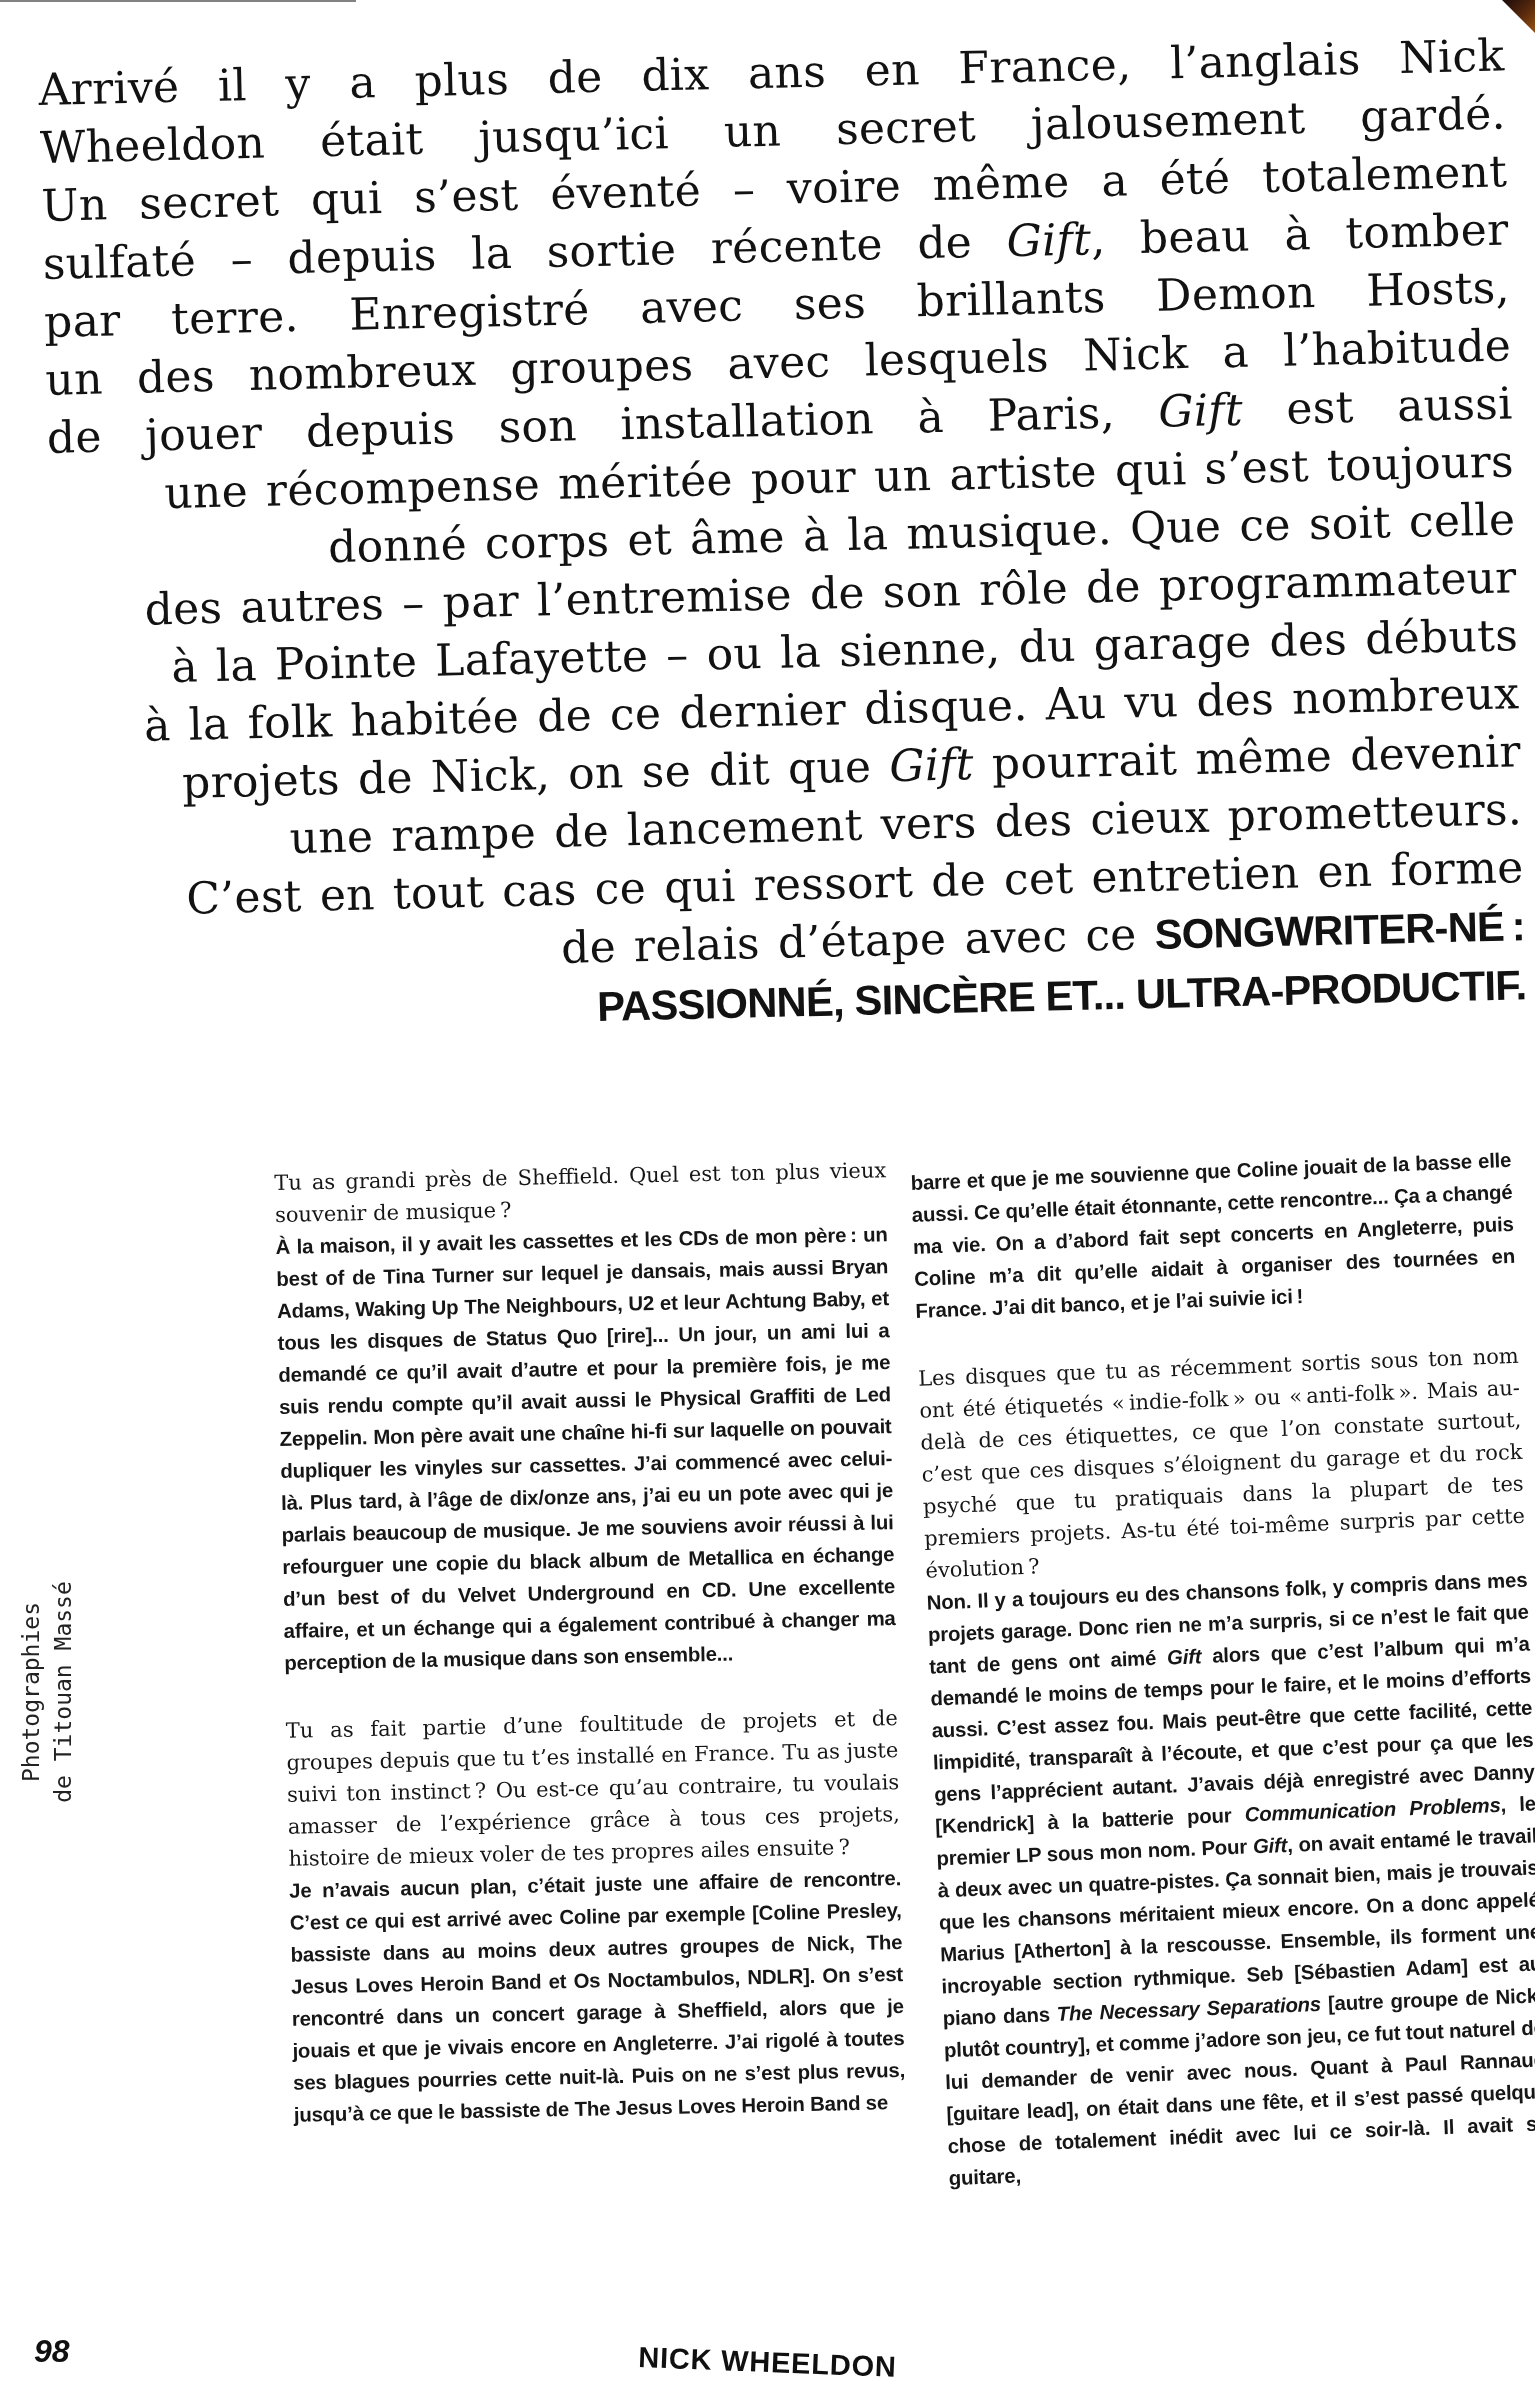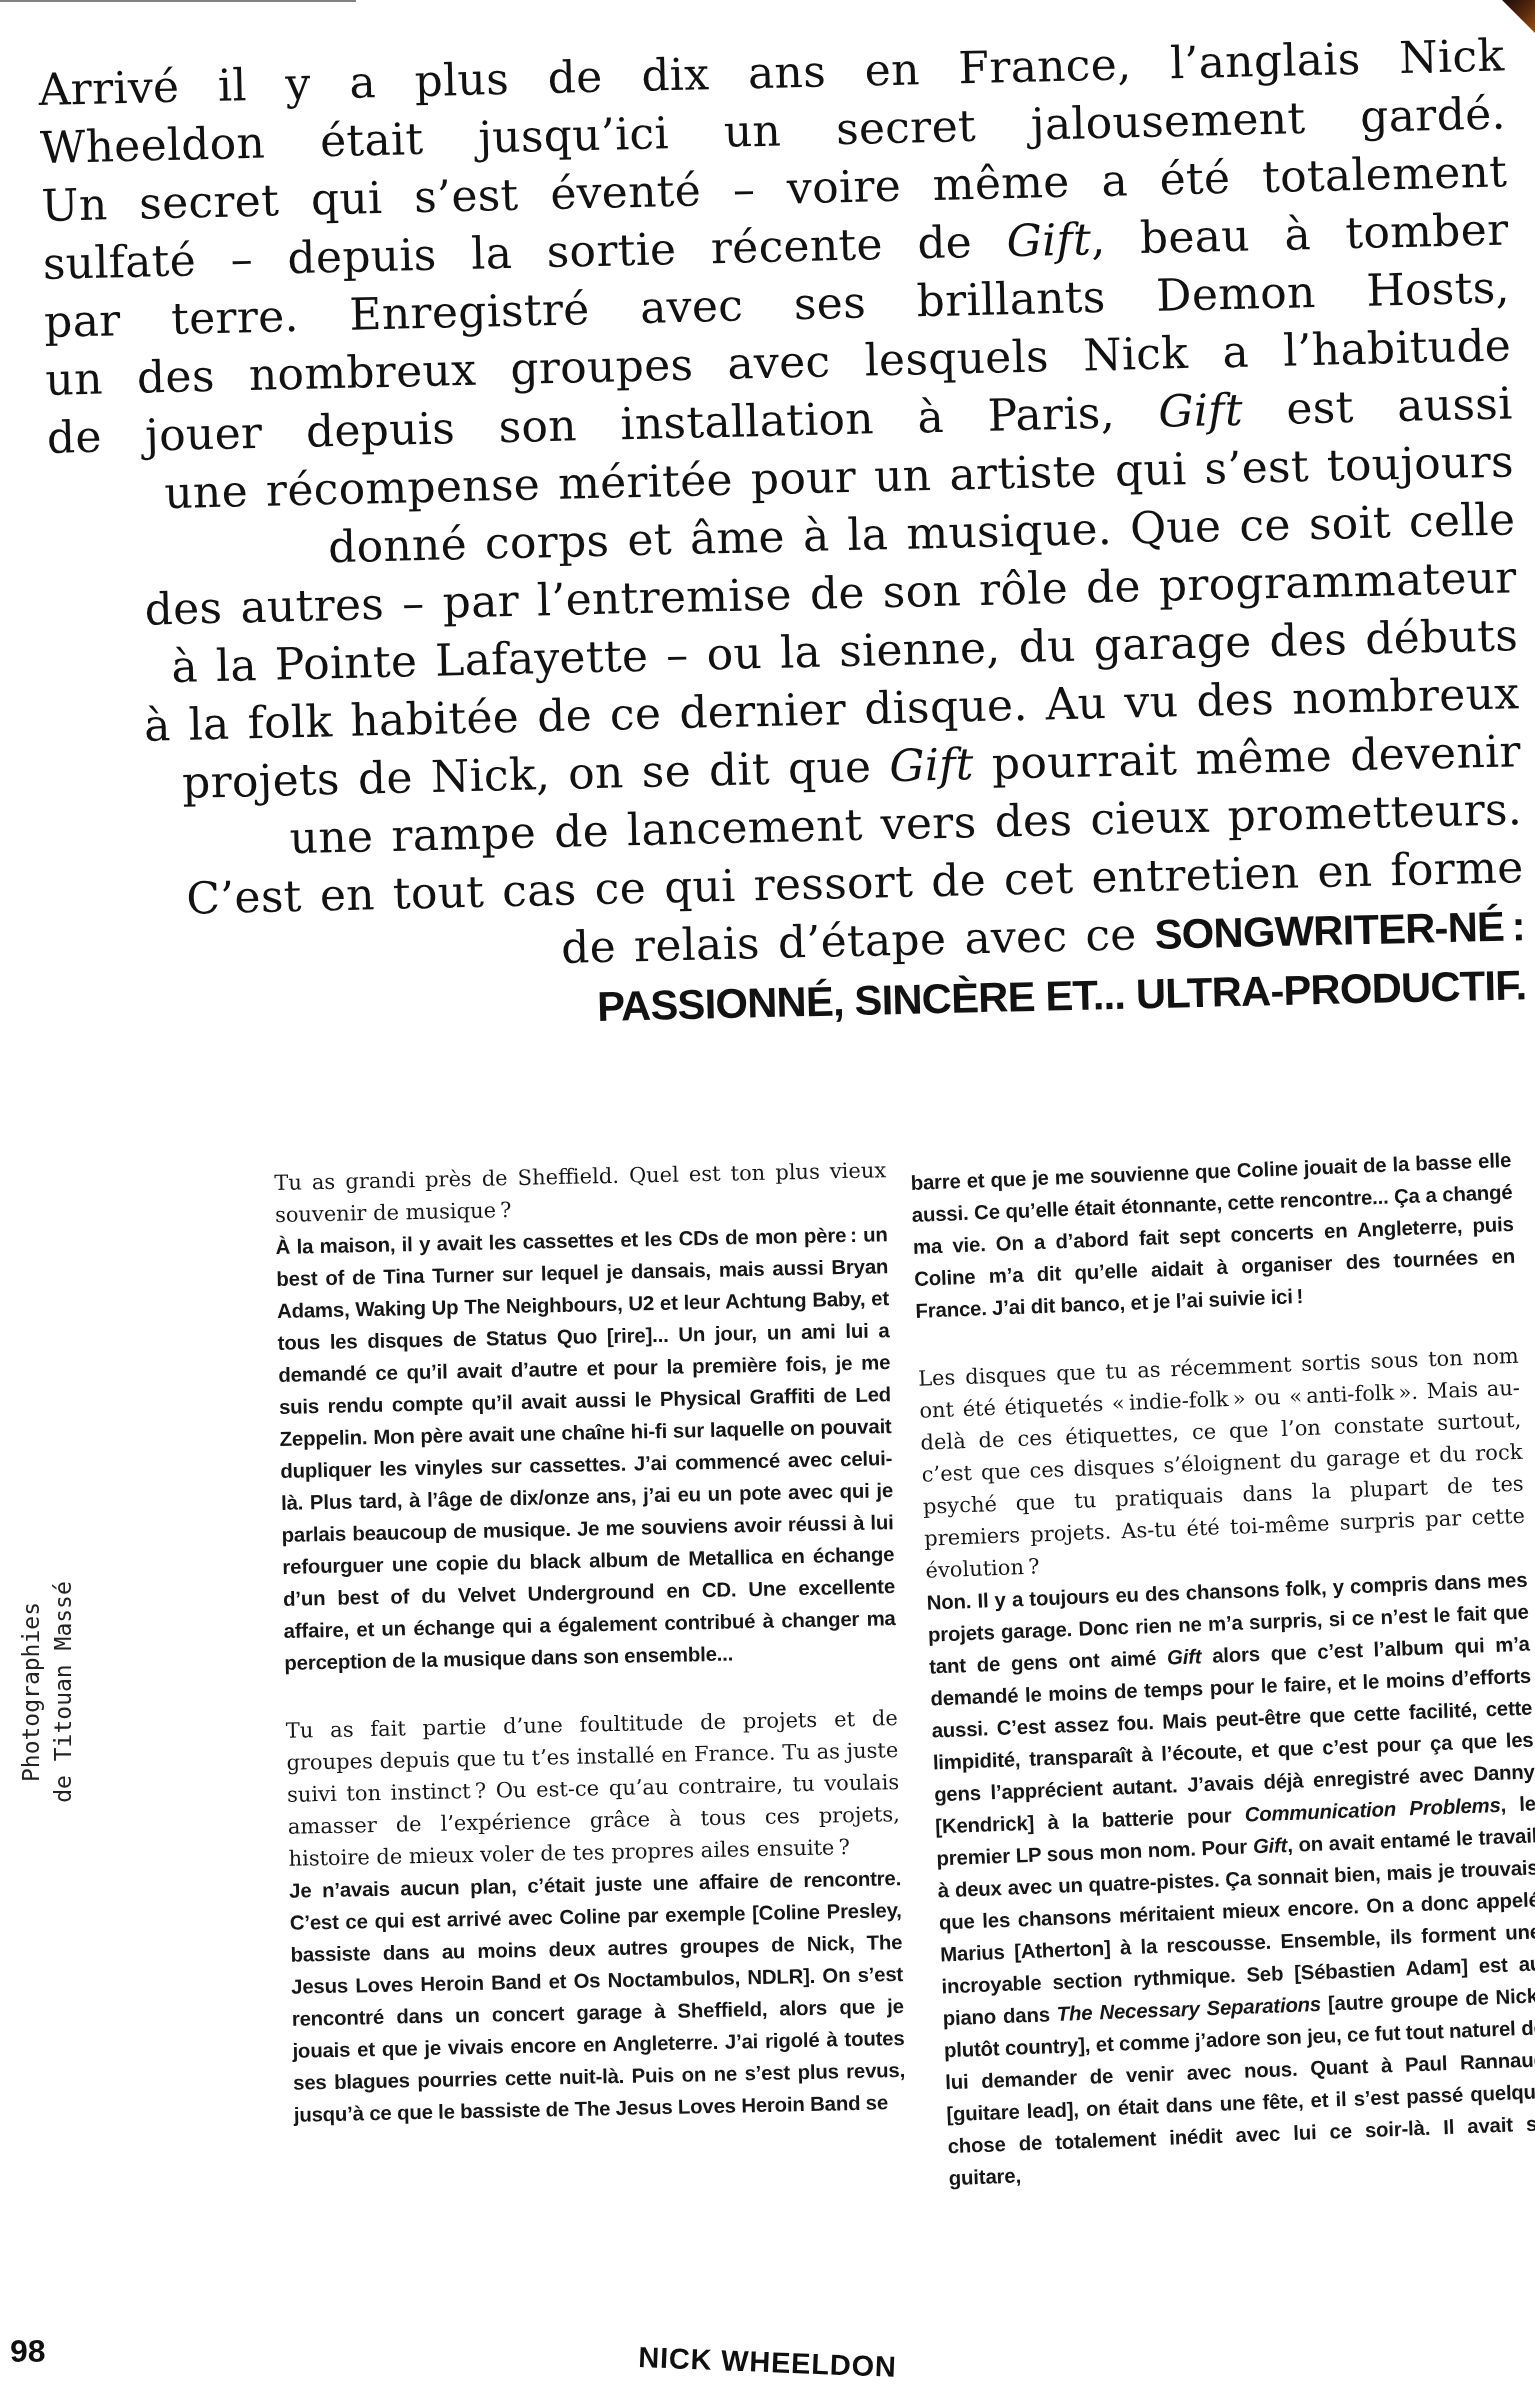--- a/index.html
+++ b/index.html
@@ -36,22 +36,22 @@
   .gap{height:36px;}
 
   
   .credit{position:absolute;left:-112px;top:1660px;width:318px;height:64px;
           transform:rotate(-90deg);
           font-family:"DejaVu Sans Mono","Liberation Mono",monospace;
           font-size:23px;line-height:32px;color:#222;}
   .credit .line{text-align:center;white-space:nowrap;}
 
   
-  .footer-num{position:absolute;left:10px;top:2333px;
-              font-weight:800;font-size:32px;color:#101010;}
+  .footer-num{position:absolute;left:34px;top:2333px;
+              font-weight:800;font-size:32px;color:#101010;font-style:italic;}
   .footer-title{position:absolute;left:0;top:2346px;width:1535px;text-align:center;
                 font-weight:800;font-size:29px;letter-spacing:0.8px;color:#101010;
                 transform:rotate(2.2deg);}
 </style>
 </head>
 <body>
 
 <div class="page">
   <div class="edge-top"></div>
   <div class="corner"></div>

